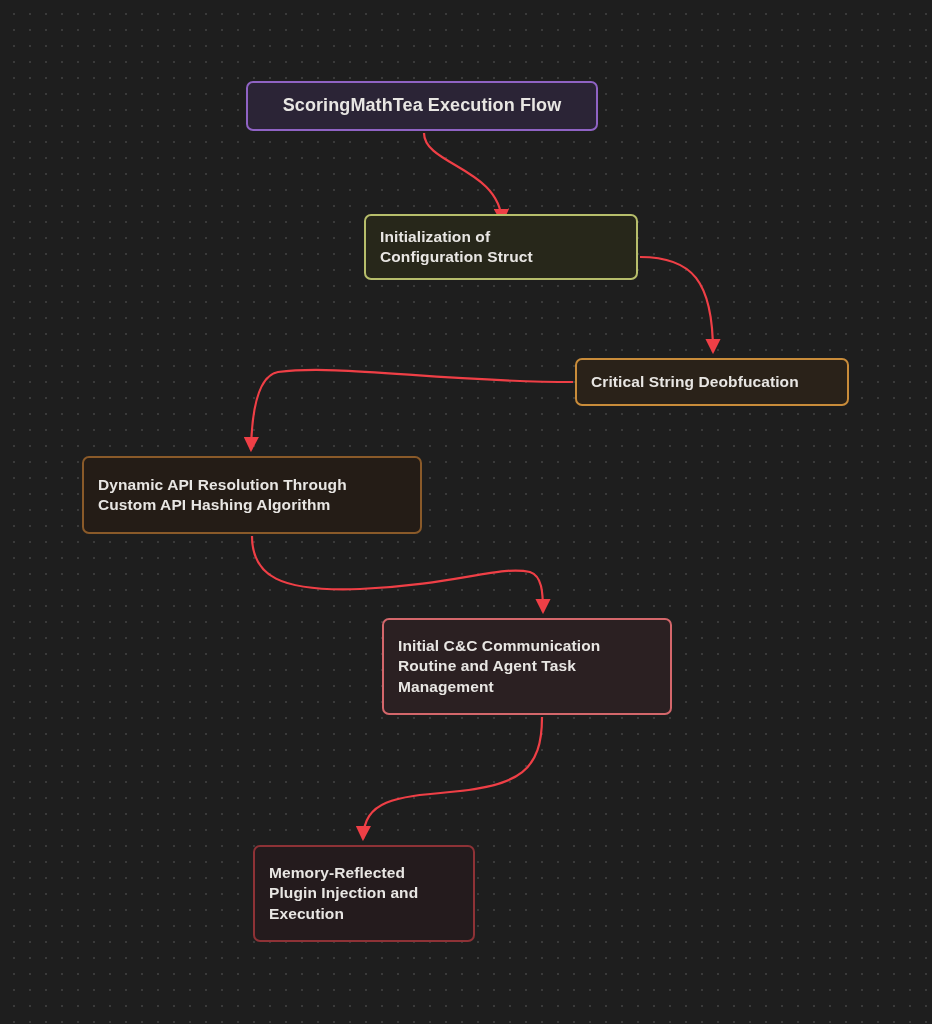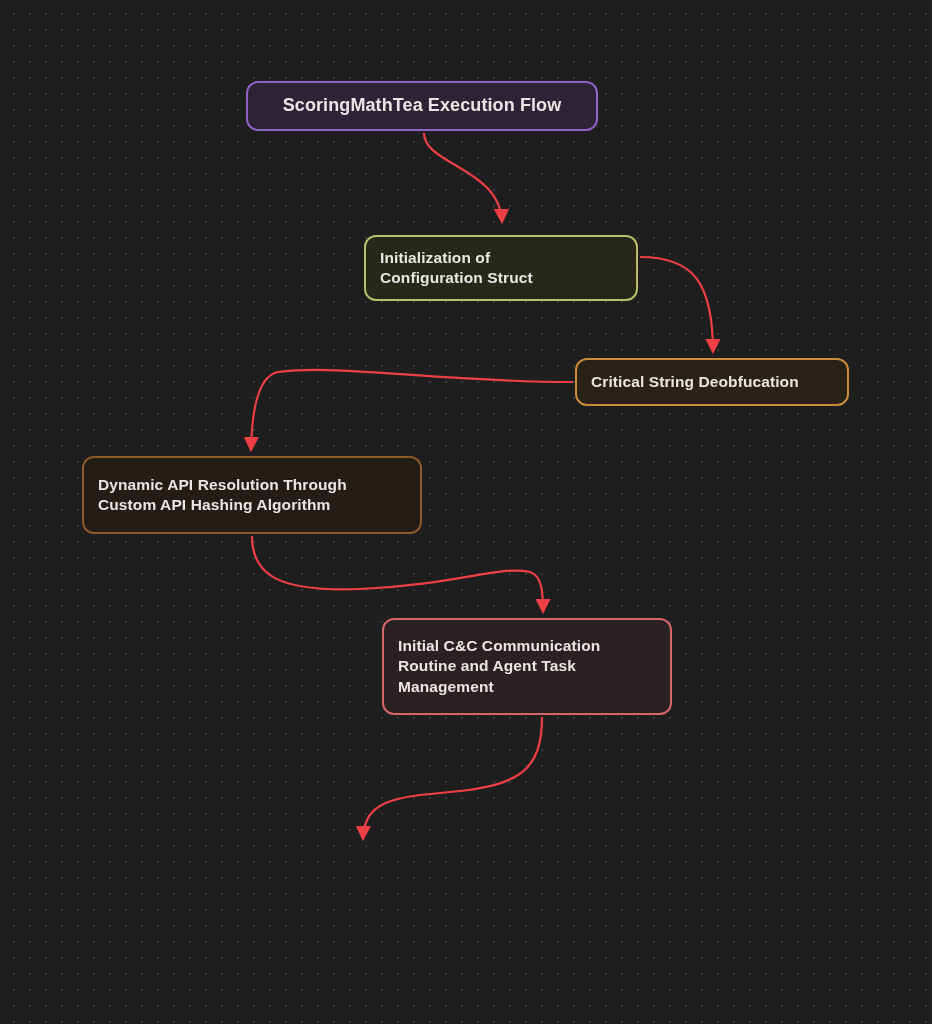--- a/index.html
+++ b/index.html
@@ -23,21 +23,21 @@
     position: absolute;
     left: 0;
     top: 0;
     width: 932px;
     height: 1024px;
     pointer-events: none;
   }
   .node {
     position: absolute;
     box-sizing: border-box;
-    border-radius: 12px;
+    border-radius: 7px;
     display: flex;
     align-items: center;
     padding: 10px 14px;
     color: #e8e6e3;
     font-weight: bold;
     line-height: 1.32;
     letter-spacing: 0.1px;
     -webkit-font-smoothing: antialiased;
   }
   .node-title {
@@ -51,21 +51,21 @@
     display: block;
   }
   
   #node-title {
     left: 246px; top: 81px; width: 352px; height: 50px;
     border: 2px solid #8f63c4;
     background: #2b2436;
     justify-content: center;
   }
   #node-init {
-    left: 364px; top: 235px; width: 274px; height: 66px;
+    left: 364px; top: 214px; width: 274px; height: 66px;
     border: 2px solid #b7be6b;
     background: #27271a;
   }
   #node-deobf {
     left: 575px; top: 358px; width: 274px; height: 48px;
     border: 2px solid #c98c3a;
     background: #2a2219;
   }
   #node-api {
     left: 82px; top: 456px; width: 340px; height: 78px;
@@ -123,14 +123,19 @@
   <div class="node node-step" id="node-deobf">
     <span class="node-text">Critical String Deobfucation</span>
   </div>
 
   <div class="node node-step" id="node-c2">
     <span class="node-text">Initial C&amp;C Communication
 Routine and Agent Task
 Management</span>
   </div>
 
+  <div class="node node-step" id="node-plugin">
+    <span class="node-text">Memory-Reflected
+Plugin Injection and
+Execution</span>
+  </div>
 
 </div>
 
 </body></html>

